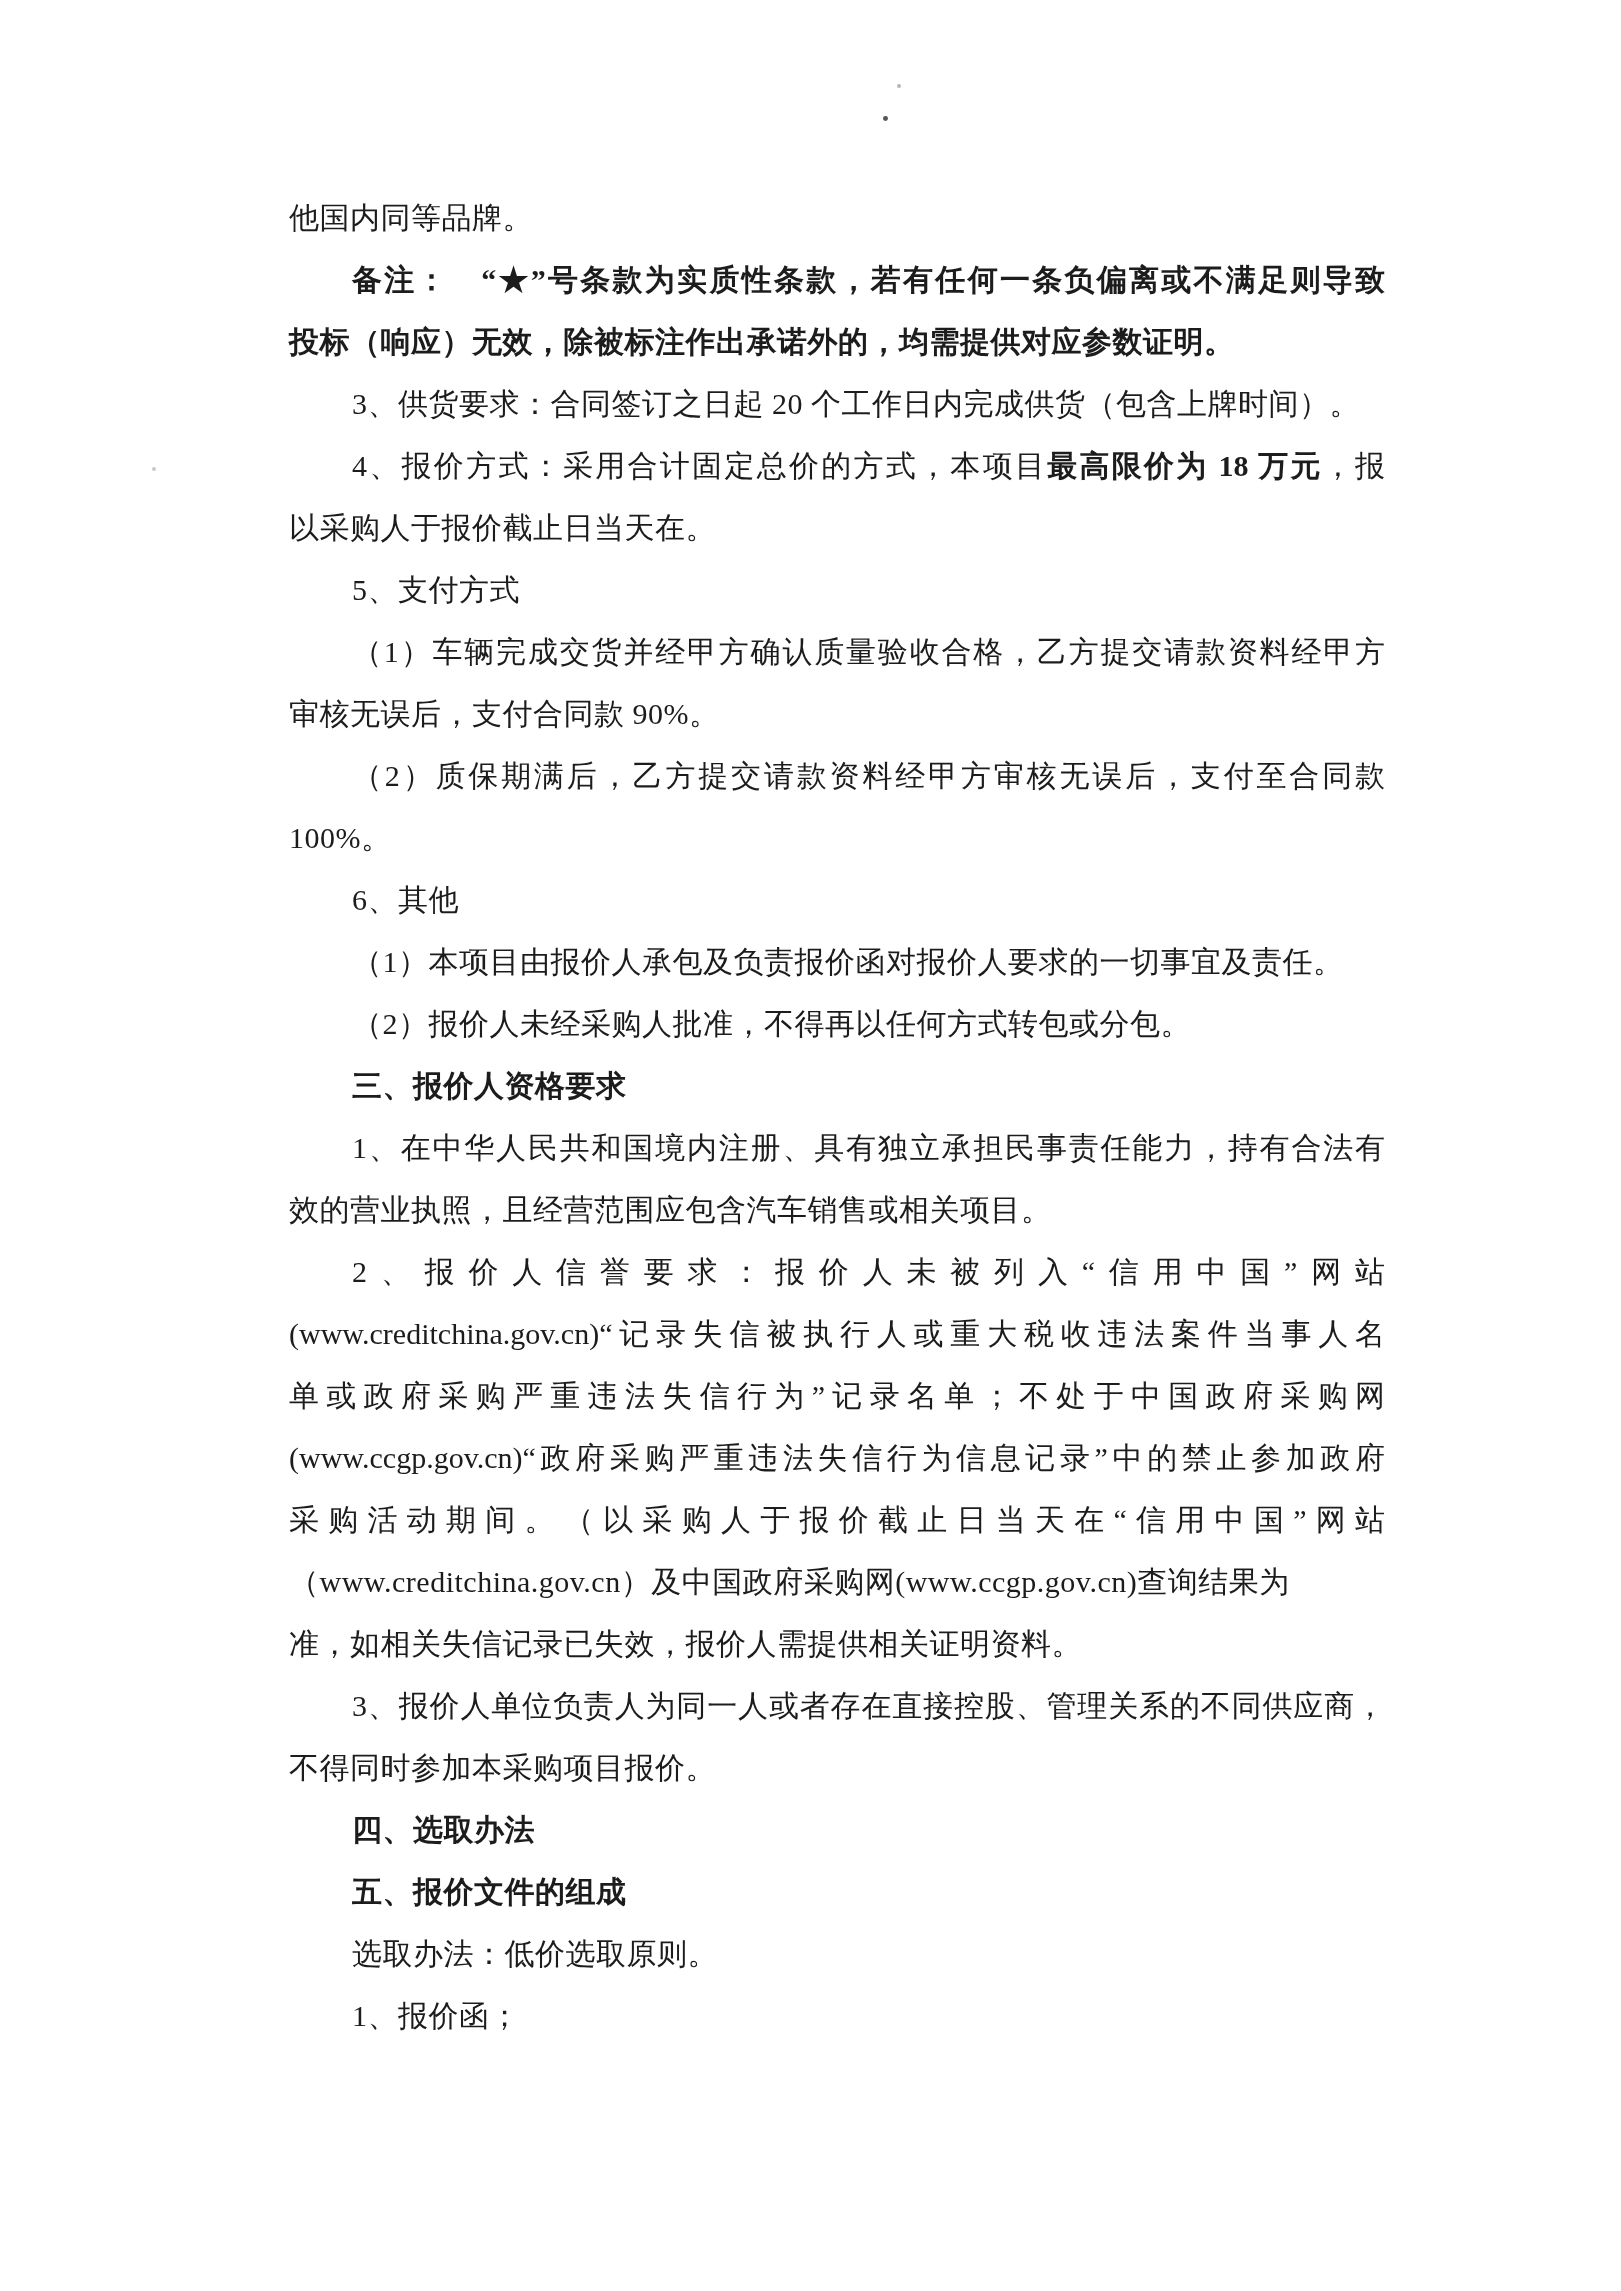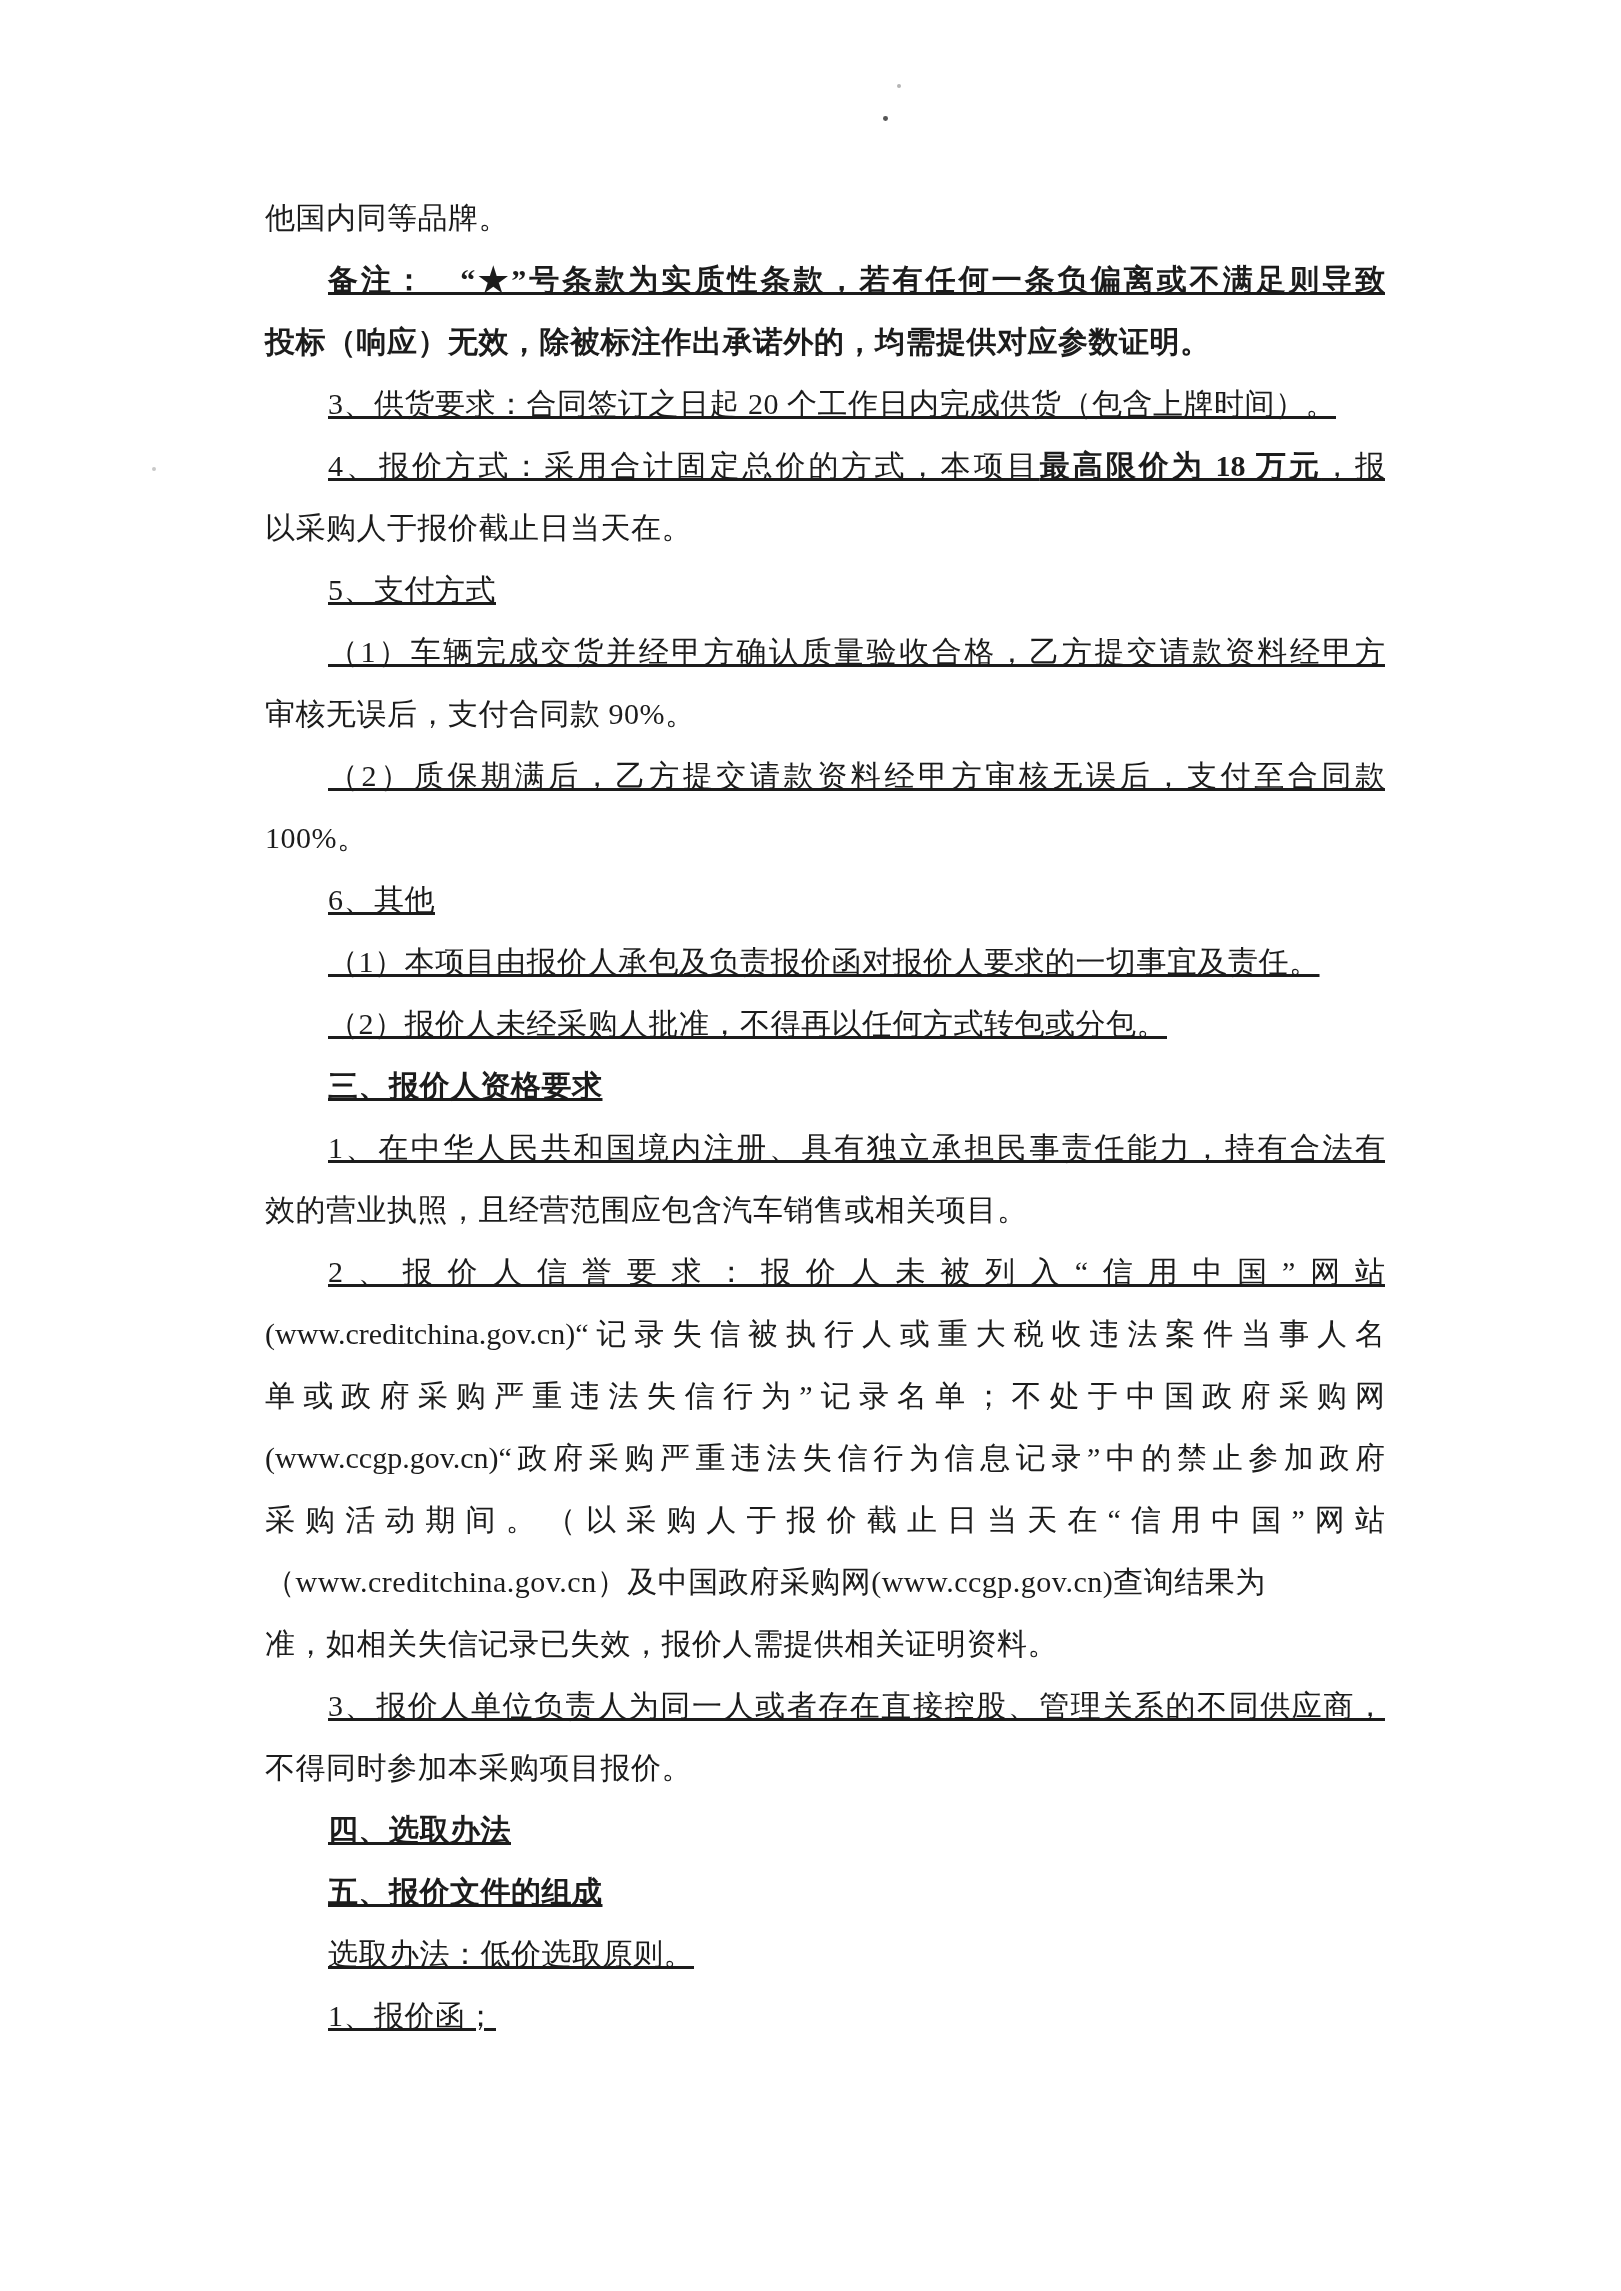--- a/index.html
+++ b/index.html
@@ -20,24 +20,24 @@
     left: 265px;
     top: 187px;
     width: 1120px;
   }
   .line {
     height: 62px;
     line-height: 62px;
     font-size: 30px;
     white-space: nowrap;
     letter-spacing: 0.5px;
+    margin-left: 24px;
   }
   .line.indent {
     padding-left: 63px;
-    text-decoration: underline;
   }
   .line.justify {
     white-space: normal;
     text-align: justify;
     text-align-last: justify;
     text-justify: inter-character;
     letter-spacing: 0;
   }
   .b {
     font-weight: 700;

